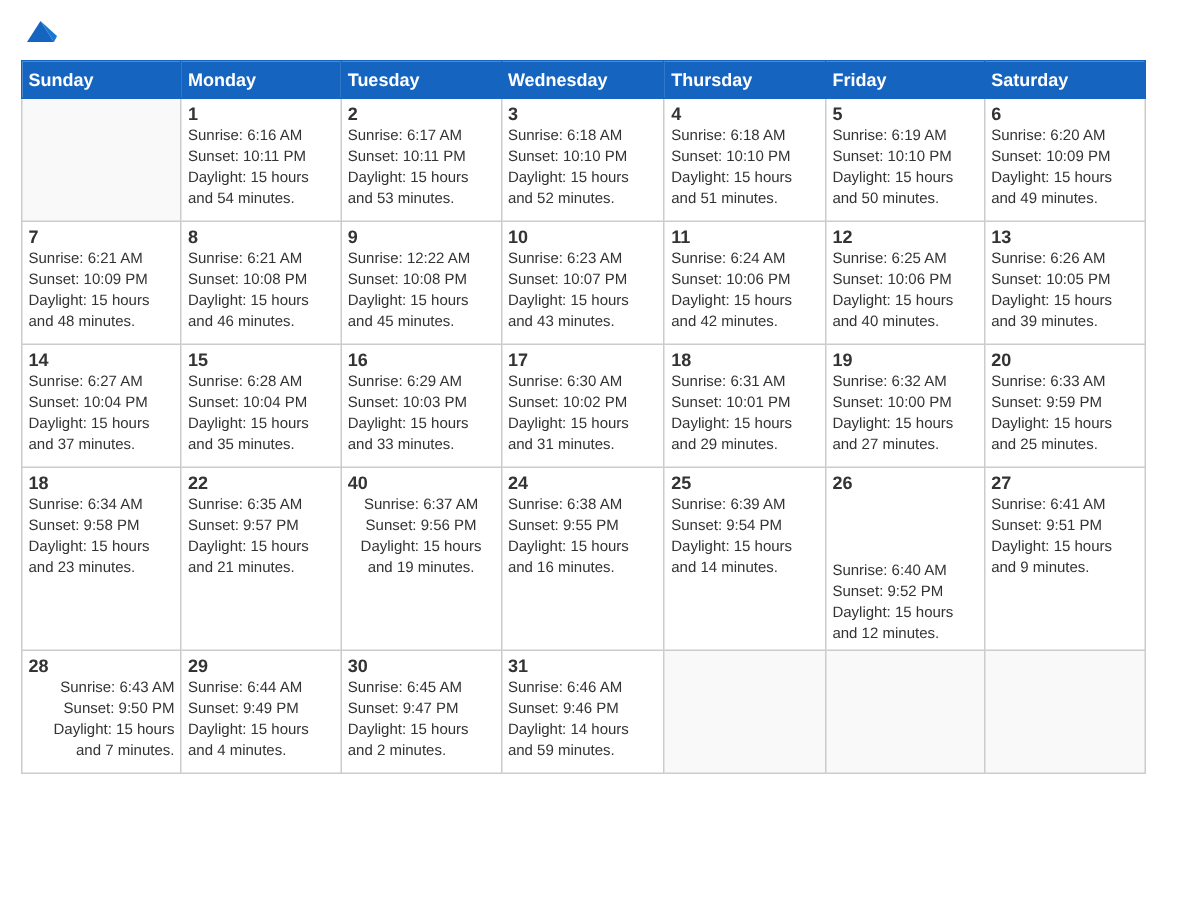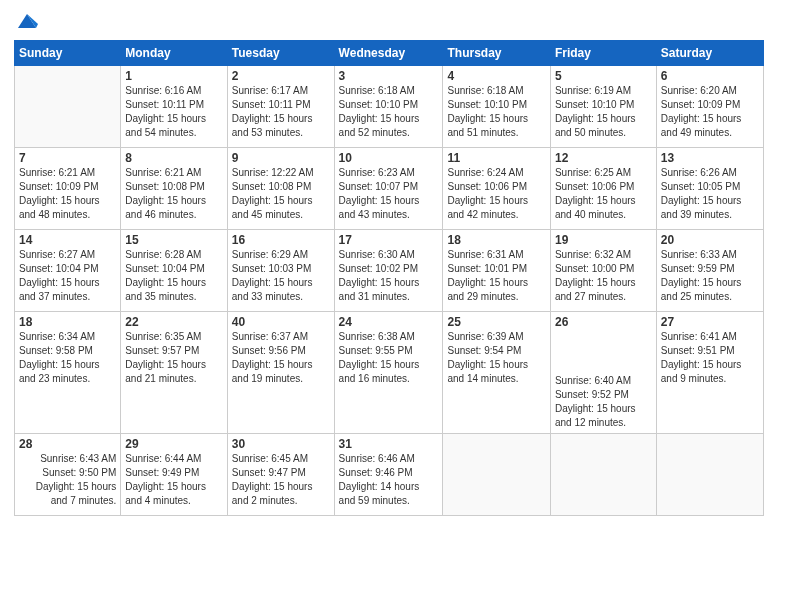--- a/index.html
+++ b/index.html
@@ -286,21 +286,21 @@
           </td>
           <td>
             <span class="day-number">22</span>
             <div class="day-info" style="white-space: pre-line;">Sunrise: 6:35 AM
 Sunset: 9:57 PM
 Daylight: 15 hours
 and 21 minutes.</div>
           </td>
           <td>
             <span class="day-number">40</span>
-            <div class="day-info" style="white-space: pre-line;">Sunrise: 6:37 AM
+            <div class="day-info" style="white-space: pre-line; text-align: center;">Sunrise: 6:37 AM
 Sunset: 9:56 PM
 Daylight: 15 hours
 and 19 minutes.</div>
           </td>
           <td>
             <span class="day-number">24</span>
             <div class="day-info" style="white-space: pre-line;">Sunrise: 6:38 AM
 Sunset: 9:55 PM
 Daylight: 15 hours
 and 16 minutes.</div>

